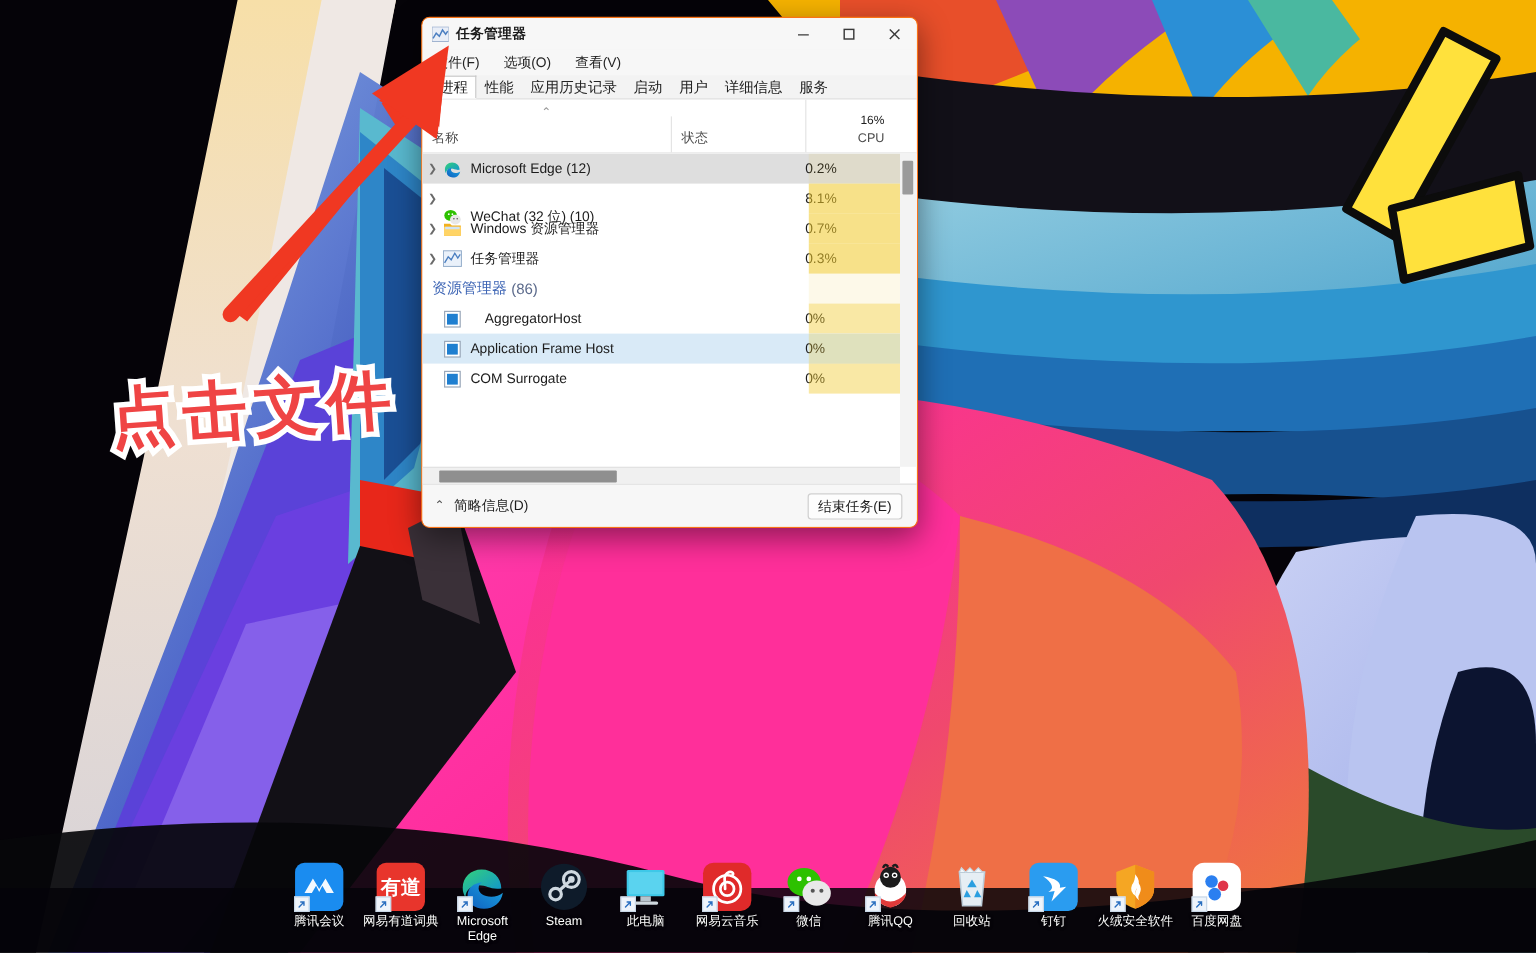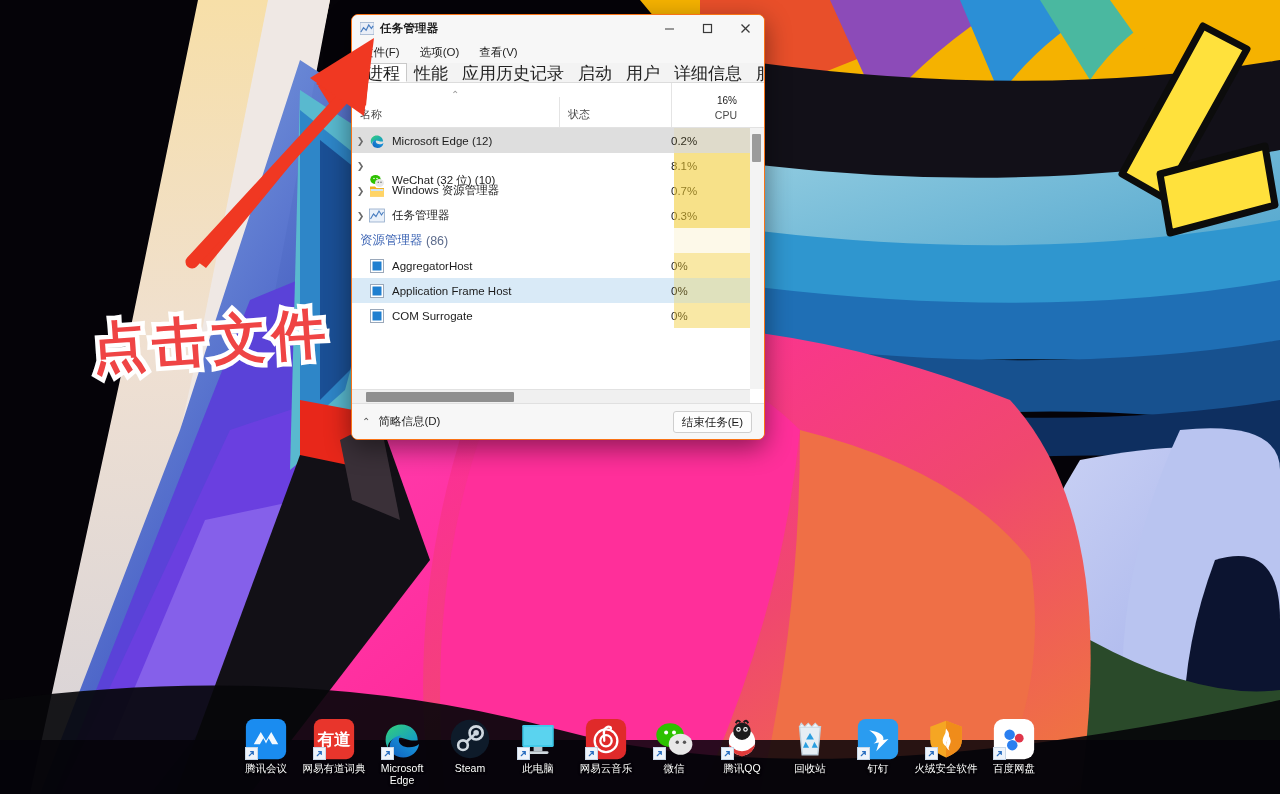--- a/index.html
+++ b/index.html
@@ -52,21 +52,21 @@
   .menuitem { font-size: 11.5px; color: #242424; padding: 1px 3px; white-space: nowrap; }
 
   .tabstrip {
     height: 20px; flex: 0 0 20px;
     display: flex; align-items: stretch;
     background: #f3f3f3;
     border-bottom: 1px solid #dcdcdc;
     padding-left: 7px;
   }
   .tab {
-    font-size: 17px; color: #222;
+    font-size: 12px; color: #222;
     padding: 1px 6px 0 6px;
     display: flex; align-items: center;
     border: 1px solid transparent;
     white-space: nowrap;
   }
   .tab.active {
     background: #ffffff;
     border: 1px solid #c9c9c9;
     border-bottom-color: #ffffff;
   }
@@ -438,21 +438,21 @@
           </div>
           <div class="row grouprow">
             <div class="cpucol-tint" style="background: rgba(240, 200, 40, 0.1);"></div>
             <div class="cell-name"><span>资源管理器</span>&nbsp;<span class="cnt">(86)</span></div>
             <div class="cell-status"></div>
             <div class="cell-cpu"></div>
           </div>
           <div class="row">
             <div class="cpucol-tint" style="background: rgba(240, 200, 40, 0.42);"></div>
             <span class="chev" style="width: 17px;"></span>
-            <div class="cell-name" style="width: 190px;">
+            <div class="cell-name" style="width: 190px; gap: 12px;">
               <span class="rowicon"><svg viewBox="0 0 32 32" width="16" height="16">
                   <rect x="3" y="3" width="26" height="26" fill="#ffffff" stroke="#9aa8ba" stroke-width="2"></rect>
                   <rect x="7" y="7" width="18" height="18" fill="#1f7fd0"></rect>
                 </svg></span>
               <span>AggregatorHost</span>
             </div>
             <div class="cell-status"></div>
             <div class="cell-cpu">0%</div>
           </div>
           <div class="row hover">

